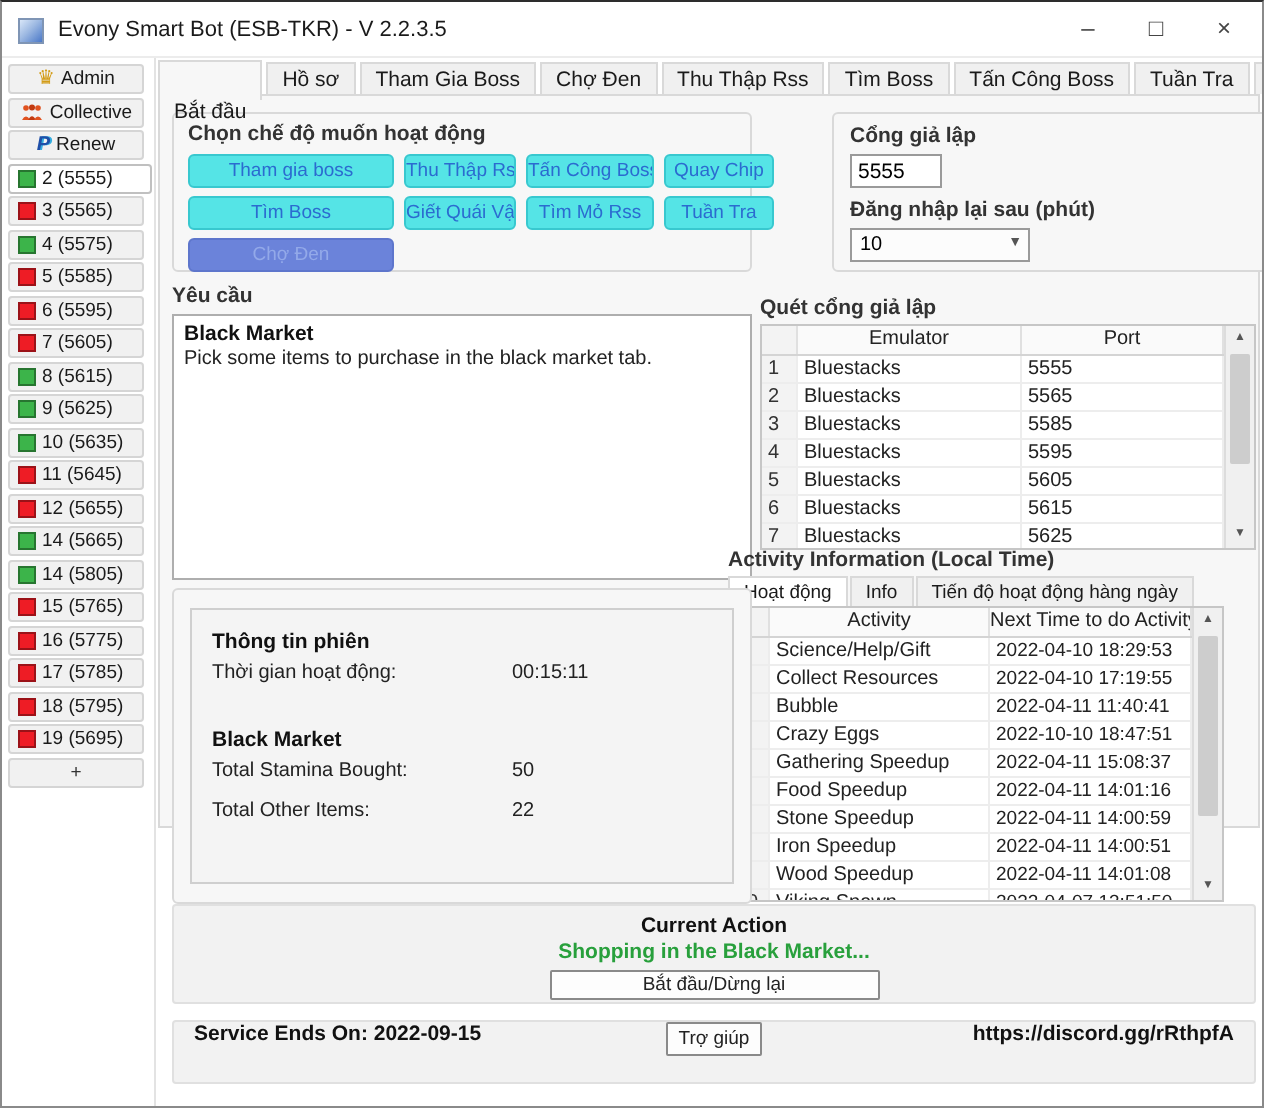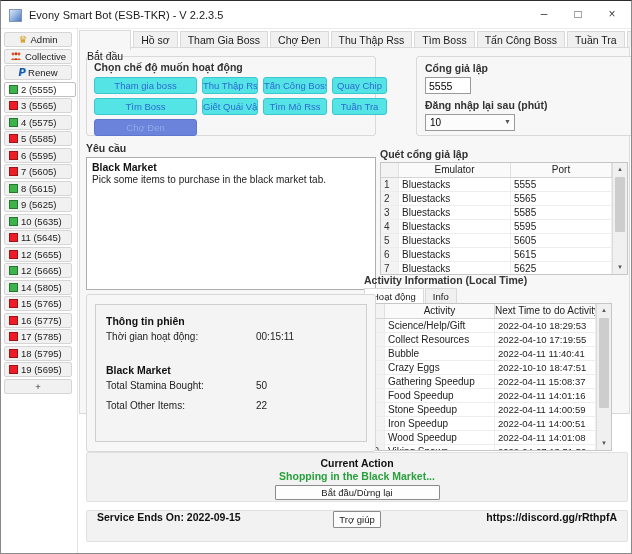--- a/index.html
+++ b/index.html
@@ -207,21 +207,21 @@
           <span>11 (5645)</span>
         </div>
 
         <div class="acct">
           <span class="sq red"></span>
           <span>12 (5655)</span>
         </div>
 
         <div class="acct">
           <span class="sq green"></span>
-          <span>12 (5665)</span>
+          <span>14 (5665)</span>
         </div>
 
         <div class="acct">
           <span class="sq green"></span>
           <span>14 (5805)</span>
         </div>
 
         <div class="acct">
           <span class="sq red"></span>
           <span>15 (5765)</span>
@@ -376,20 +376,21 @@
     </div>
 
     <div class="activity-section">
       <div class="gtitle">Activity Information (Local Time)</div>
       <div class="subtabs">
 
           <div class="subtab active">Hoạt động</div>
 
           <div class="subtab">Info</div>
 
+          <div class="subtab">Tiến độ hoạt động hàng ngày</div>
         </div>
       <div class="tbl act-tbl">
         <div class="thead">
           <div class="th corner c-n2"></div>
           <div class="th c-act">Activity</div>
           <div class="th c-next" style="margin-right:15px; font-size:10px;">Next Time to do Activity</div>
         </div>
         <div>
 
             <div class="trow">

